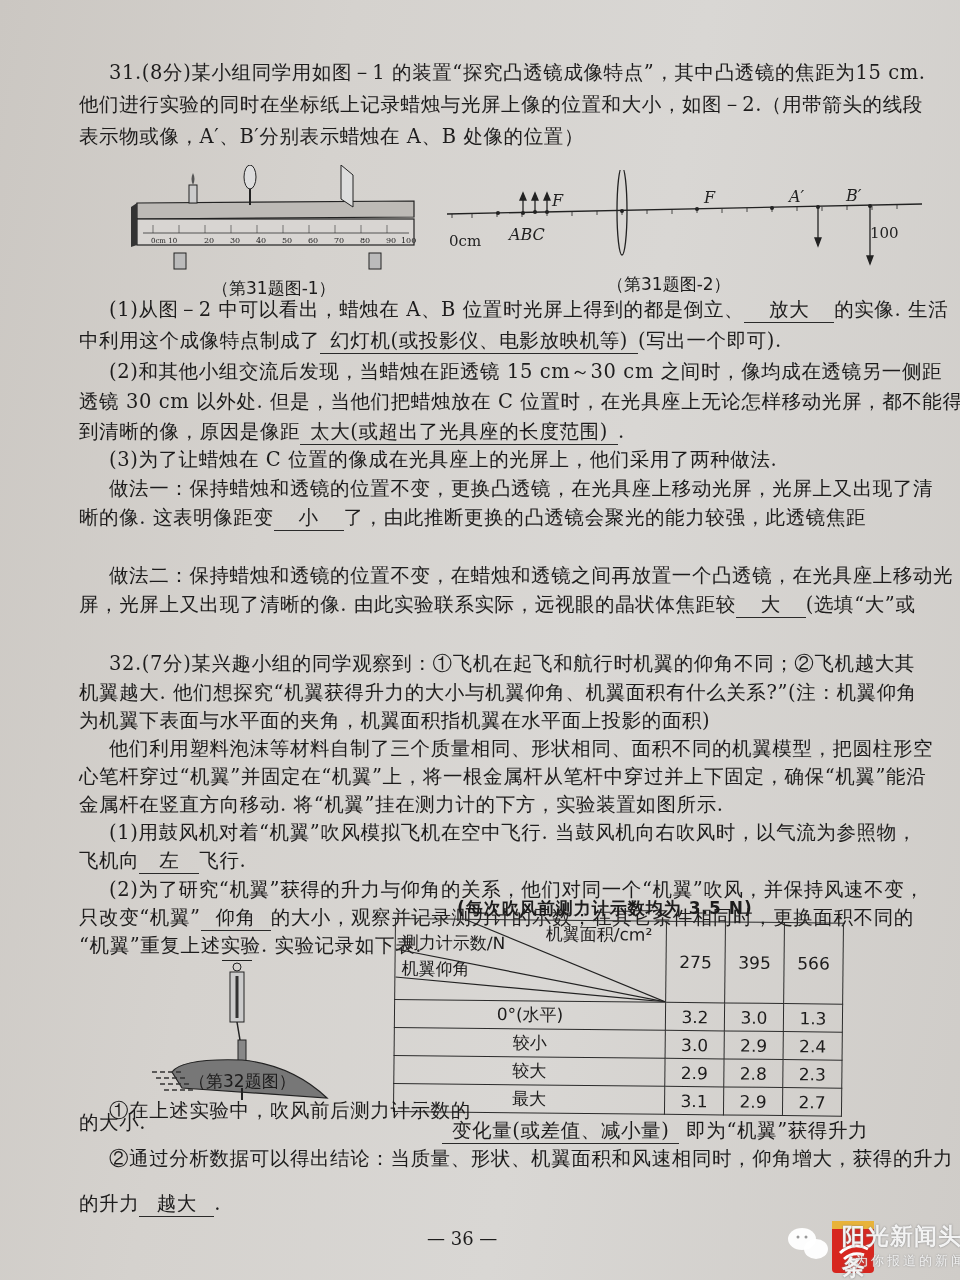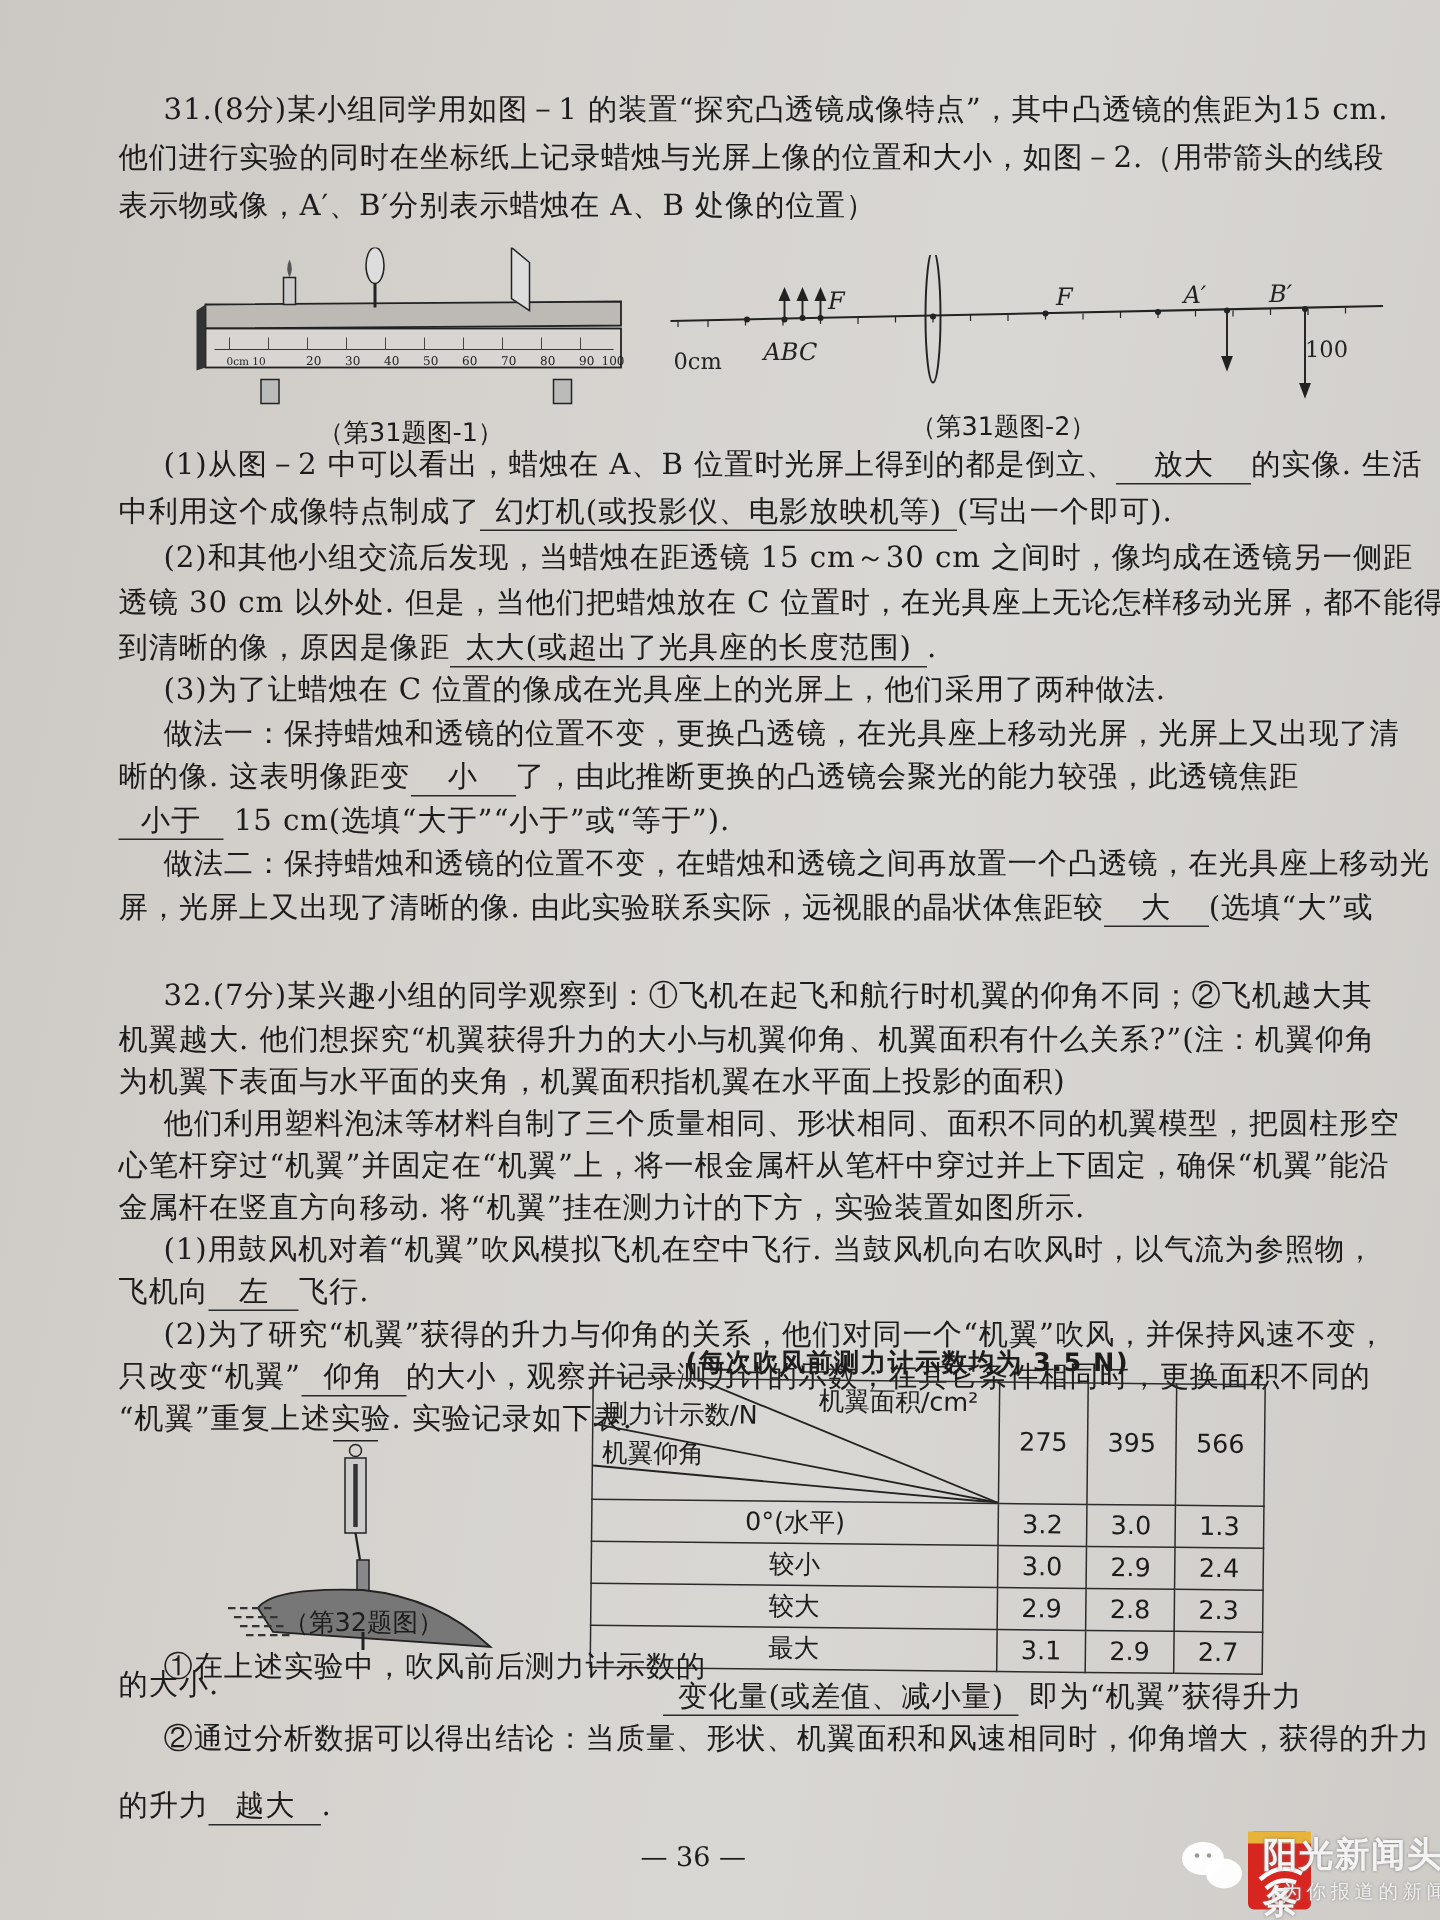--- a/index.html
+++ b/index.html
@@ -137,21 +137,20 @@
   <div class="caption" style="left:590px; top:273px">（第31题图-2）</div>
 
   <div class="line ind" style="top:297px"><span>(1)从图－2 中可以看出，蜡烛在 A、B 位置时光屏上得到的都是倒立、</span><span class="blank" style="width:70px">放大</span><span>的实像. 生活</span></div>
   <div class="line" style="top:328px"><span>中利用这个成像特点制成了</span><span class="blank">幻灯机(或投影仪、电影放映机等)</span><span>(写出一个即可).</span></div>
   <div class="line ind" style="top:359px">(2)和其他小组交流后发现，当蜡烛在距透镜 15 cm～30 cm 之间时，像均成在透镜另一侧距</div>
   <div class="line" style="top:389px">透镜 30 cm 以外处. 但是，当他们把蜡烛放在 C 位置时，在光具座上无论怎样移动光屏，都不能得</div>
   <div class="line" style="top:419px"><span>到清晰的像，原因是像距</span><span class="blank">太大(或超出了光具座的长度范围)</span><span>.</span></div>
   <div class="line ind" style="top:447px">(3)为了让蜡烛在 C 位置的像成在光具座上的光屏上，他们采用了两种做法.</div>
   <div class="line ind" style="top:476px">做法一：保持蜡烛和透镜的位置不变，更换凸透镜，在光具座上移动光屏，光屏上又出现了清</div>
   <div class="line" style="top:505px"><span>晰的像. 这表明像距变</span><span class="blank" style="width:50px">小</span><span>了，由此推断更换的凸透镜会聚光的能力较强，此透镜焦距</span></div>
-  <div class="line" style="top:534px"><span class="blank" style="width:50px">小于</span> <span>15 cm(选填“大于”“小于”或“等于”).</span></div>
   <div class="line ind" style="top:563px">做法二：保持蜡烛和透镜的位置不变，在蜡烛和透镜之间再放置一个凸透镜，在光具座上移动光</div>
   <div class="line" style="top:592px"><span>屏，光屏上又出现了清晰的像. 由此实验联系实际，远视眼的晶状体焦距较</span><span class="blank" style="width:50px">大</span><span>(选填“大”或</span></div>
 
   <div class="line ind" style="top:651px">32.(7分)某兴趣小组的同学观察到：①飞机在起飞和航行时机翼的仰角不同；②飞机越大其</div>
   <div class="line" style="top:680px">机翼越大. 他们想探究“机翼获得升力的大小与机翼仰角、机翼面积有什么关系?”(注：机翼仰角</div>
   <div class="line" style="top:708px">为机翼下表面与水平面的夹角，机翼面积指机翼在水平面上投影的面积)</div>
   <div class="line ind" style="top:736px">他们利用塑料泡沫等材料自制了三个质量相同、形状相同、面积不同的机翼模型，把圆柱形空</div>
   <div class="line" style="top:764px">心笔杆穿过“机翼”并固定在“机翼”上，将一根金属杆从笔杆中穿过并上下固定，确保“机翼”能沿</div>
   <div class="line" style="top:792px">金属杆在竖直方向移动. 将“机翼”挂在测力计的下方，实验装置如图所示.</div>
   <div class="line ind" style="top:820px">(1)用鼓风机对着“机翼”吹风模拟飞机在空中飞行. 当鼓风机向右吹风时，以气流为参照物，</div>

